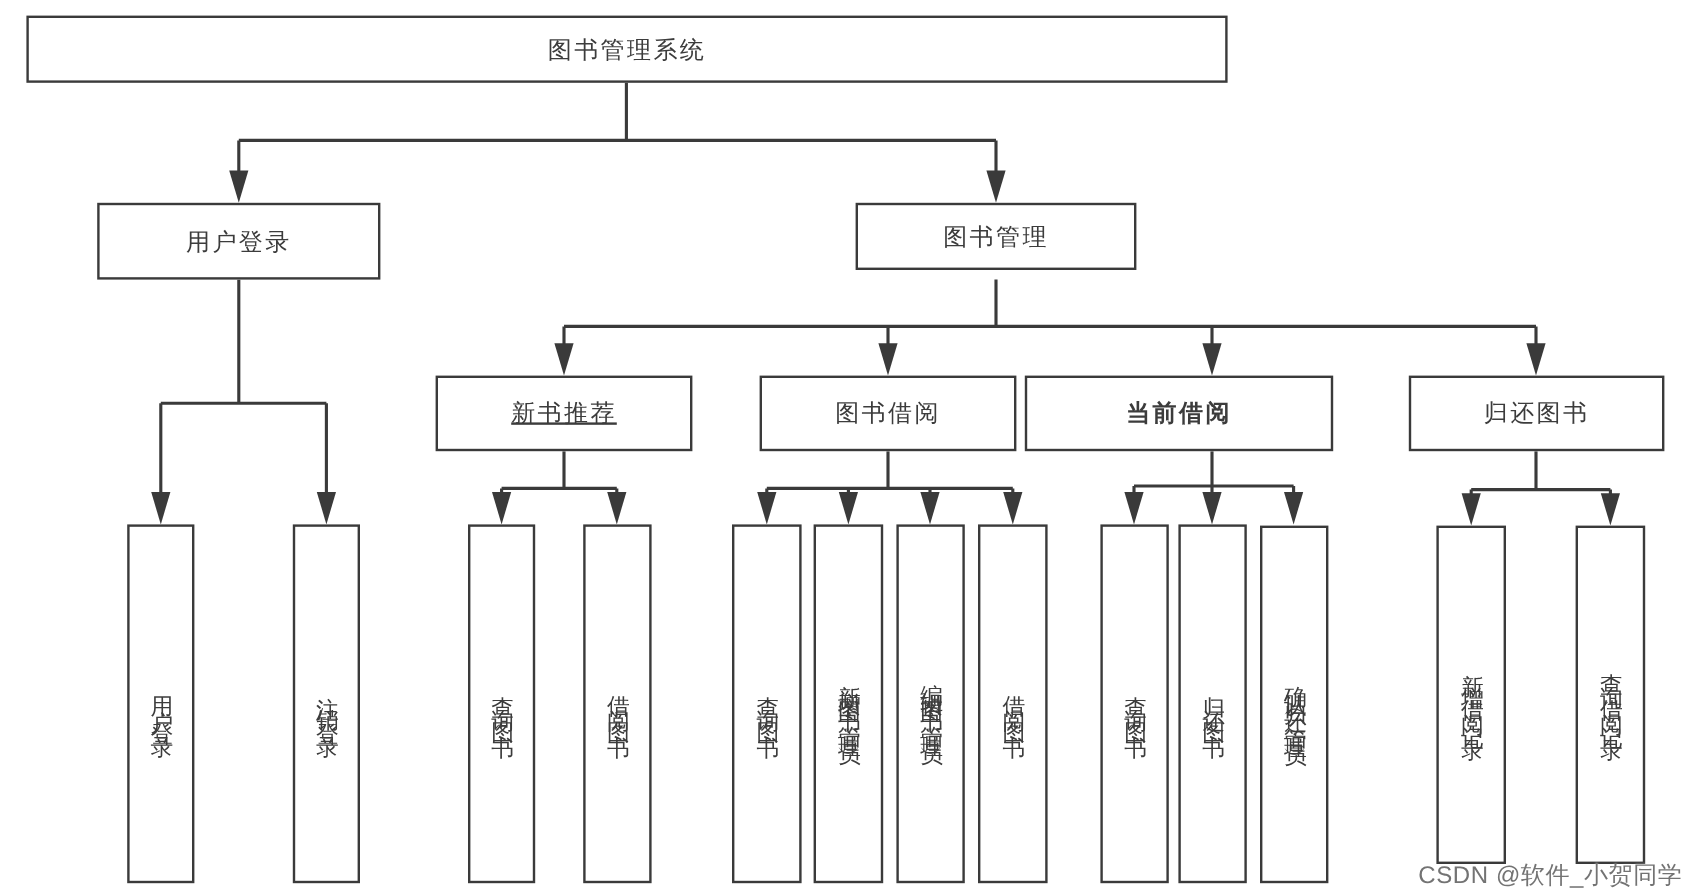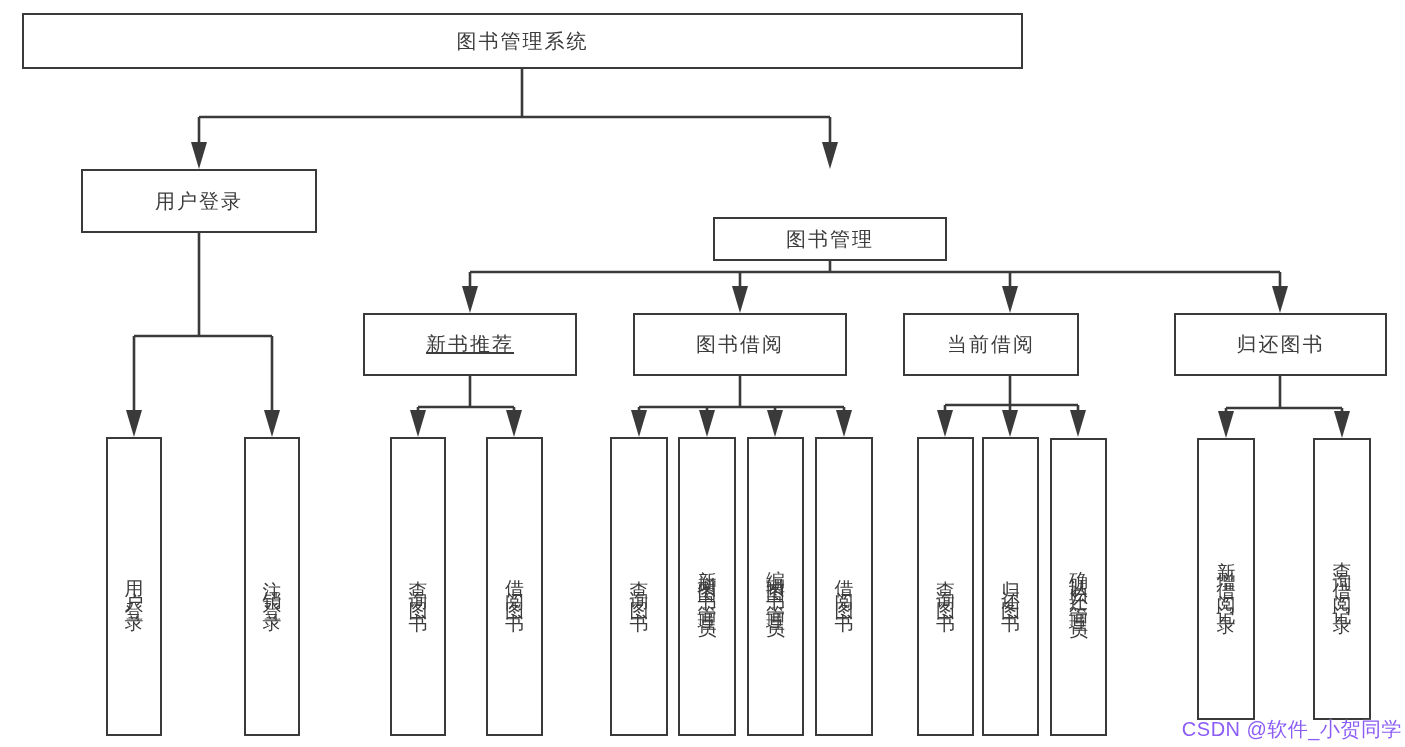--- a/index.html
+++ b/index.html
@@ -42,21 +42,21 @@
     white-space: nowrap;
   }
   .leaf.long span {
     letter-spacing: 7px;
   }
   .watermark {
     position: absolute;
     right: 3px;
     bottom: 4px;
     z-index: 3;
-    color: #8b5cf6;
+    color: #737373;
     font-size: 20px;
     letter-spacing: 0.5px;
     text-shadow: 0 0 2px rgba(255,255,255,0.9);
   }
 </style>
 </head>
 <body>
 
 <div class="stage">
 
@@ -117,31 +117,31 @@
     </g>
   </svg>
 
   <div class="node" style="left:22px; top:13px; width:1001px; height:56px;">
     <span>图书管理系统</span>
   </div>
 
   <div class="node" style="left:81px; top:169px; width:236px; height:64px;">
     <span>用户登录</span>
   </div>
-  <div class="node" style="left:713px; top:169px; width:234px; height:44px;margin-top:48px;">
+  <div class="node" style="left:713px; top:169px; width:234px; height:56px;">
     <span>图书管理</span>
   </div>
 
   <div class="node" style="left:363px; top:313px; width:214px; height:63px;text-decoration:underline;">
     <span>新书推荐</span>
   </div>
   <div class="node" style="left:633px; top:313px; width:214px; height:63px;">
     <span>图书借阅</span>
   </div>
-  <div class="node" style="left:903px; top:313px; width:176px; height:63px;">
+  <div class="node" style="left:854px; top:313px; width:257px; height:63px;font-weight:bold;">
     <span>当前借阅</span>
   </div>
   <div class="node" style="left:1174px; top:313px; width:213px; height:63px;">
     <span>归还图书</span>
   </div>
 
   <div class="node leaf" style="left:106px; top:437px; width:56px; height:299px;">
     <span>用户登录</span>
   </div>
   <div class="node leaf" style="left:244px; top:437px; width:56px; height:299px;">

